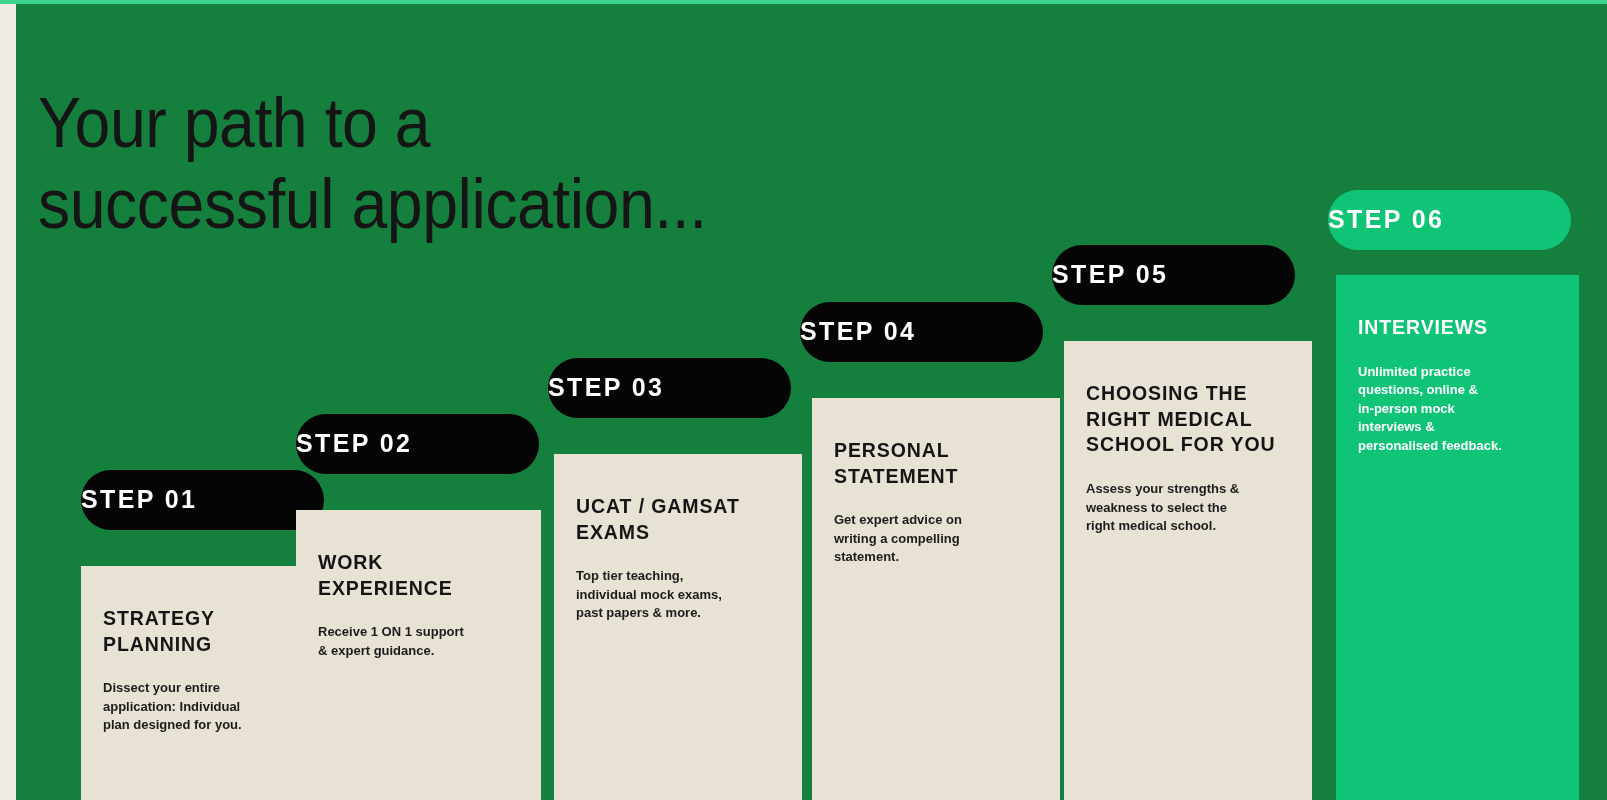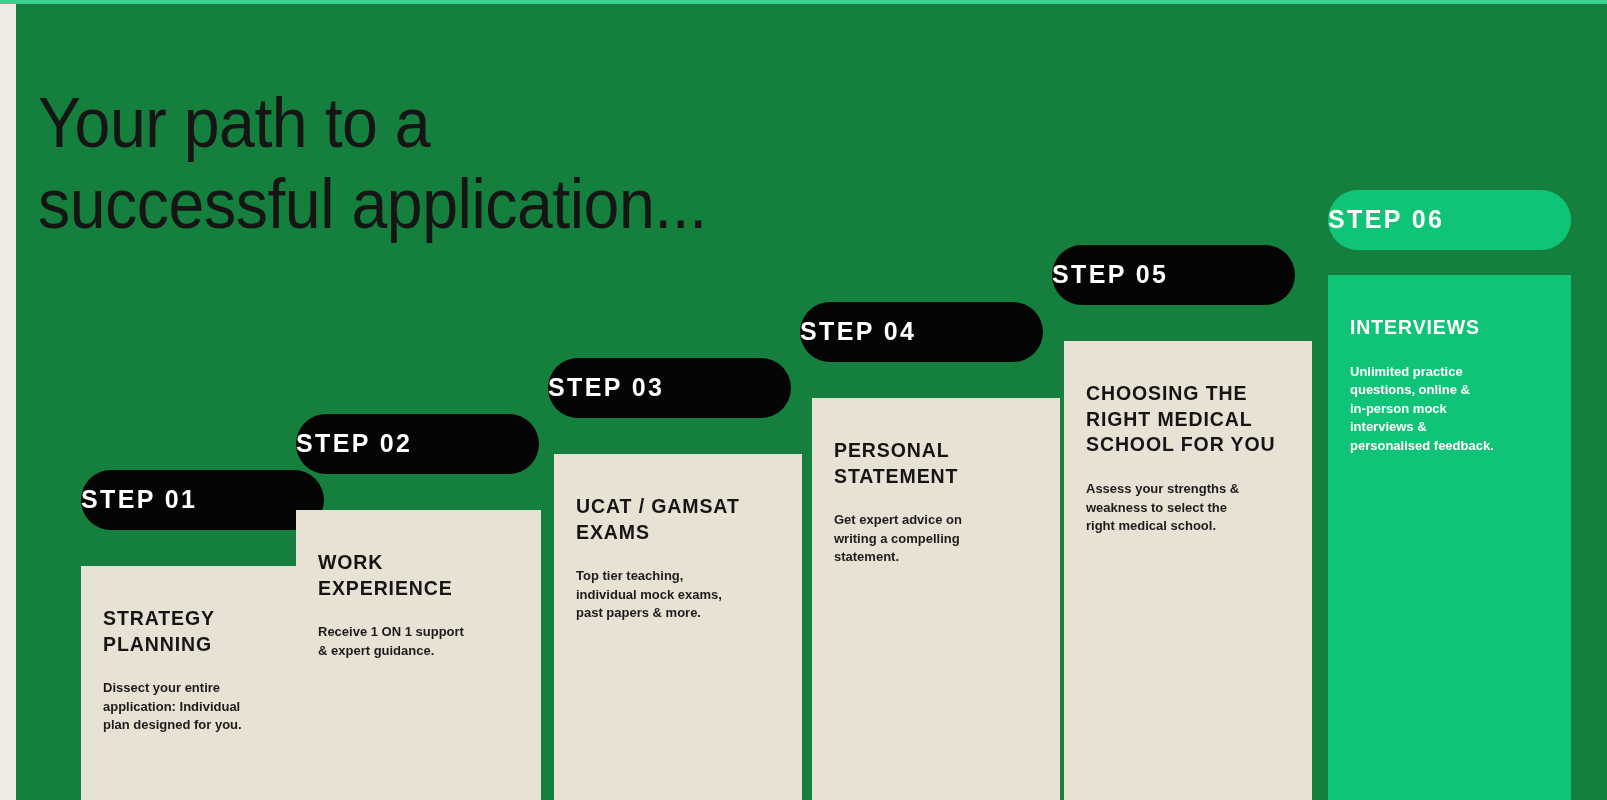--- a/index.html
+++ b/index.html
@@ -104,20 +104,21 @@
     margin: 0;
     white-space: pre-line;
   }
   
   .step.accent .pill {
     background: #0FC477;
     color: #FFFFFF;
   }
   .step.accent .card {
     background: #0FC477;
+    margin-left: 8px;
   }
   .step.accent .card-title,
   .step.accent .card-desc {
     color: #FFFFFF;
   }
 </style>
 </head>
 <body>
 
 <div id="page">

